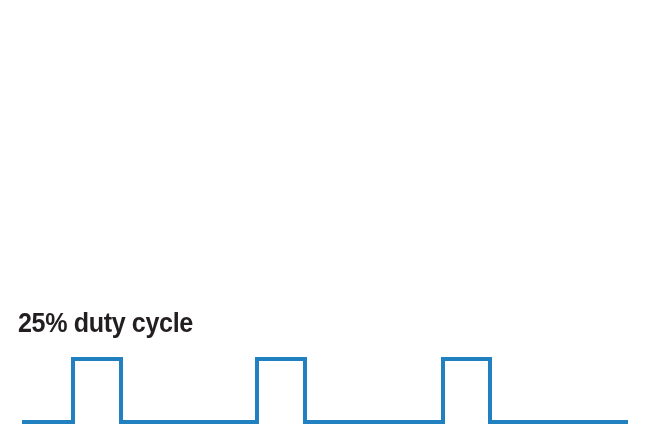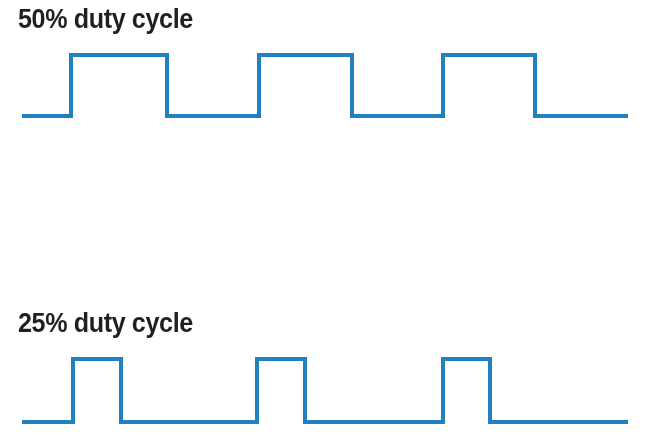--- a/index.html
+++ b/index.html
@@ -64,26 +64,20 @@
     stroke-width: 4;
     stroke-linecap: butt;
     stroke-linejoin: miter;
   }
 </style>
 </head>
 <body>
 
 <div id="figure" style="background: rgb(255, 255, 255);">
 
-  <div class="wave-block" id="block-50">
-    <div class="wave-label" id="label-50" style="color: rgb(35, 31, 32);">50% duty cycle</div>
-    <svg class="wave-svg" id="svg-50" viewBox="0 0 650 150" preserveAspectRatio="none">
-      <path class="wave-path" d="M 22 116 L 71 116 L 71 55 L 167 55 L 167 116 L 259 116 L 259 55 L 352 55 L 352 116 L 443 116 L 443 55 L 535 55 L 535 116 L 628 116" style="stroke: rgb(32, 128, 192); stroke-width: 4;"></path>
-    </svg>
-  </div>
 
 
   <div class="wave-block" id="block-25">
     <div class="wave-label" id="label-25" style="color: rgb(35, 31, 32);">25% duty cycle</div>
     <svg class="wave-svg" id="svg-25" viewBox="0 0 650 144" preserveAspectRatio="none">
       <path class="wave-path" d="M 22 120 L 73 120 L 73 57 L 121 57 L 121 120 L 257 120 L 257 57 L 305 57 L 305 120 L 443 120 L 443 57 L 490 57 L 490 120 L 628 120" style="stroke: rgb(32, 128, 192); stroke-width: 4;"></path>
     </svg>
   </div>
 
 </div>

